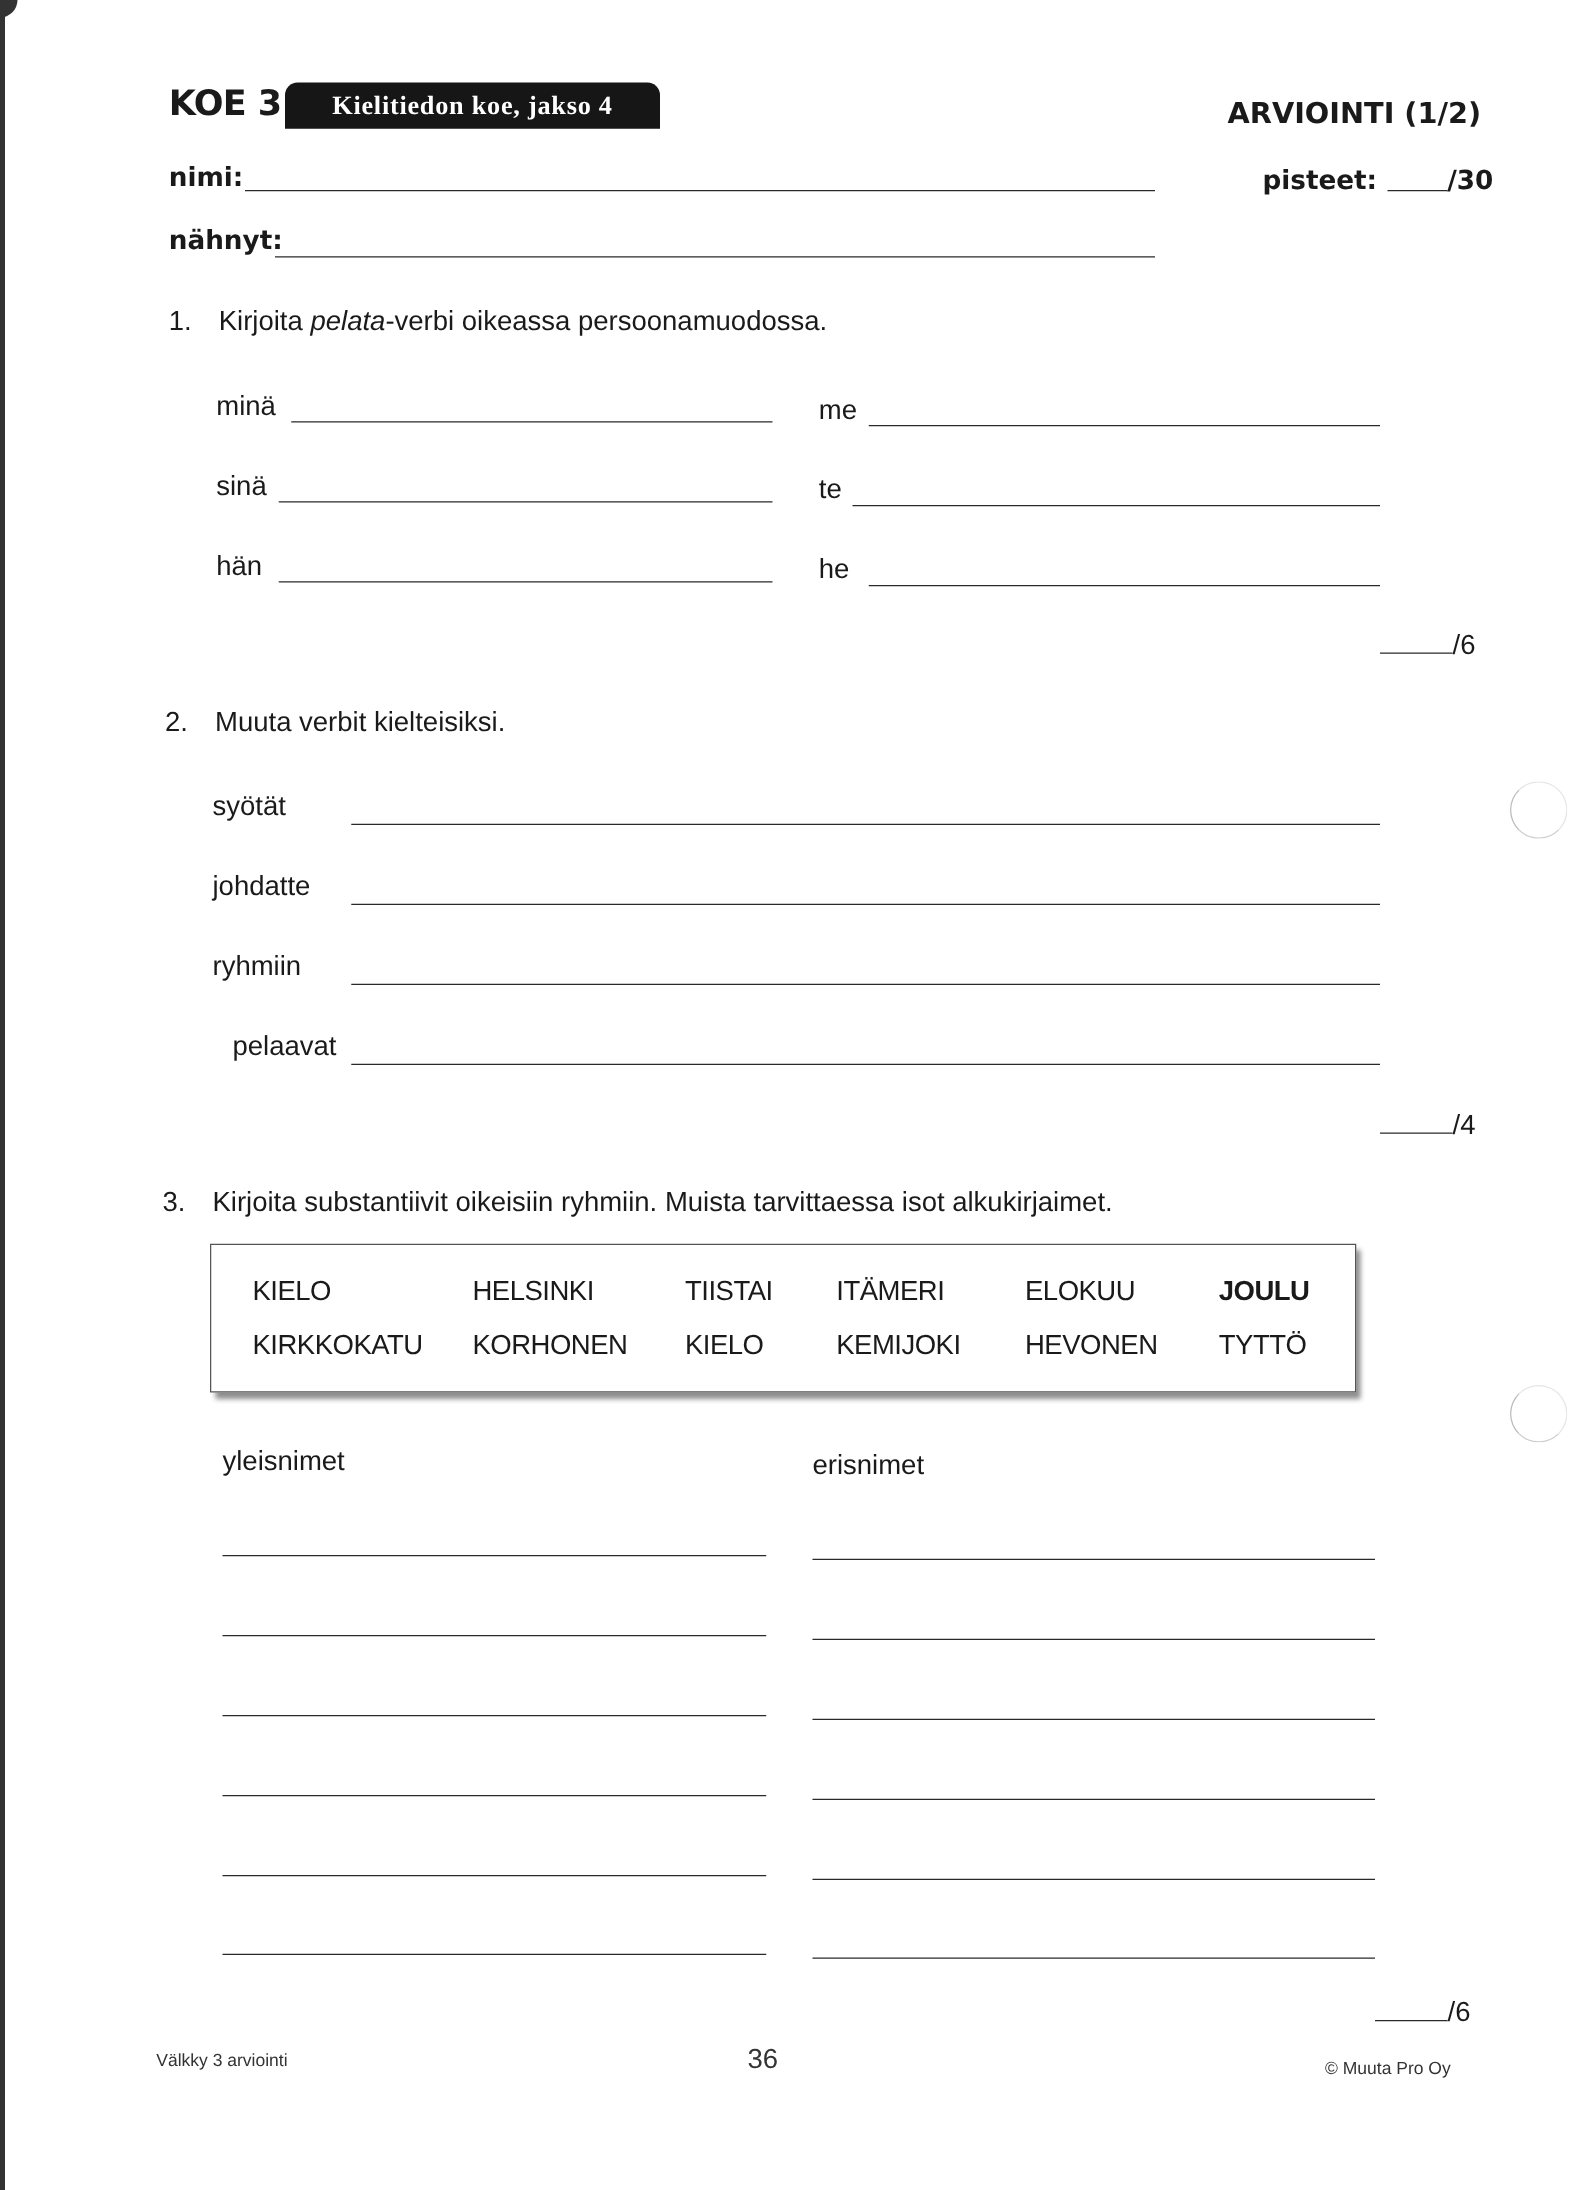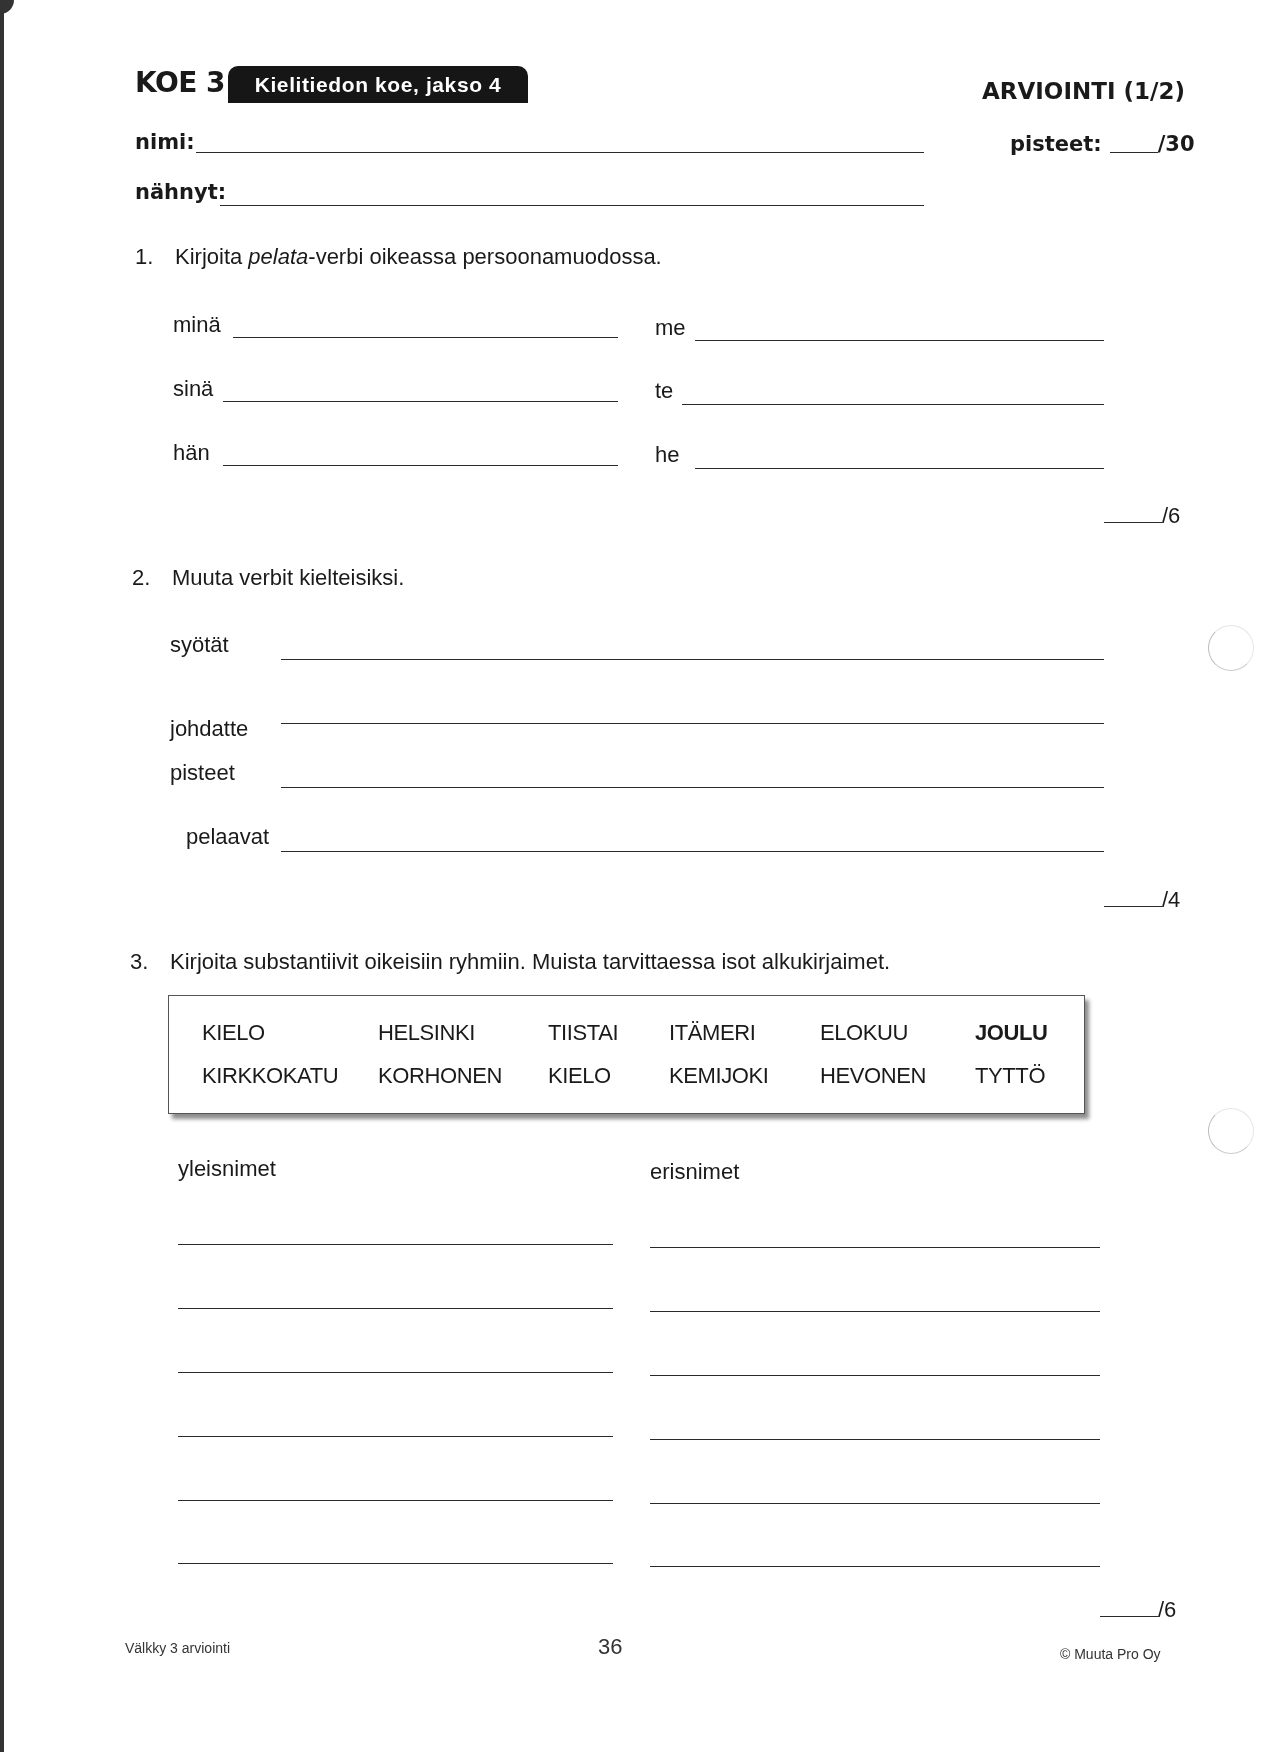--- a/index.html
+++ b/index.html
@@ -6,21 +6,21 @@
   body {
     width: 1275px; height: 1752px; position: relative; overflow: hidden;
     background: #ffffff; color: #1a1a1a;
     font-family: "Liberation Sans", sans-serif;
   }
   .abs { position: absolute; }
   .h-koe { left: 135px; top: 66px; font-size: 28px; font-weight: bold; font-family: "DejaVu Sans", sans-serif; letter-spacing: -0.5px; }
   .pill {
     left: 228px; top: 66px; width: 300px; height: 37px;
     background: #161616; color: #fff; border-radius: 10px 10px 0 0;
-    font-family: Liberation Sans, sans-serif; font-weight: bold; font-size: 21px;
+    font-family: Liberation Serif, serif; font-weight: bold; font-size: 21px;
     display: flex; align-items: center; justify-content: center; letter-spacing: 0.6px;
   }
   .field-label { font-family: "DejaVu Sans", sans-serif; font-weight: bold; font-size: 21px; }
   .line { position: absolute; height: 0; border-top: 1.6px solid #2a2a2a; }
   .arv { left: 982px; top: 78px; font-family: "DejaVu Sans", sans-serif; font-weight: bold; font-size: 23px; }
   .pisteet { left: 1010px; top: 132px; font-family: "DejaVu Sans", sans-serif; font-weight: bold; font-size: 21px; white-space: nowrap; }
   .pisteet .blank { display: inline-block; width: 48px; border-bottom: 1.6px solid #2a2a2a; margin-left: 8px; vertical-align: -2px; }
   .q-title { font-size: 22px; font-weight: normal; white-space: nowrap; }
   .q-title .num { display: inline-block; width: 40px; }
   .q-title em { font-style: italic; }
@@ -80,24 +80,24 @@
 
 <div class="abs score" style="left:1104px; top:503px;"><span class="blank"></span><span>/6</span></div>
 
 <div class="abs q-title" style="left:132px; top:565px;">
   <span class="num">2.</span><span>Muuta verbit kielteisiksi.</span>
 </div>
 
 <div class="abs lbl" style="left:170px; top:632px;">syötät</div>
 <div class="line" style="left:281px; top:659px; width:823px;"></div>
 
-<div class="abs lbl" style="left:170px; top:696px;margin-top:20px;">johdatte</div>
+<div class="abs lbl" style="left:170px; top:696px;">johdatte</div>
 <div class="line" style="left:281px; top:723px; width:823px;"></div>
 
-<div class="abs lbl" style="left:170px; top:760px;">pisteet</div>
+<div class="abs lbl" style="left:170px; top:760px;">ryhmiin</div>
 <div class="line" style="left:281px; top:787px; width:823px;"></div>
 
 <div class="abs lbl" style="left:170px; top:824px;margin-left:16px;">pelaavat</div>
 <div class="line" style="left:281px; top:851px; width:823px;"></div>
 
 <div class="abs score" style="left:1104px; top:887px;"><span class="blank"></span><span>/4</span></div>
 
 <div class="abs q-title" style="left:130px; top:949px;">
   <span class="num">3.</span><span>Kirjoita substantiivit oikeisiin ryhmiin. Muista tarvittaessa isot alkukirjaimet.</span>
 </div>

